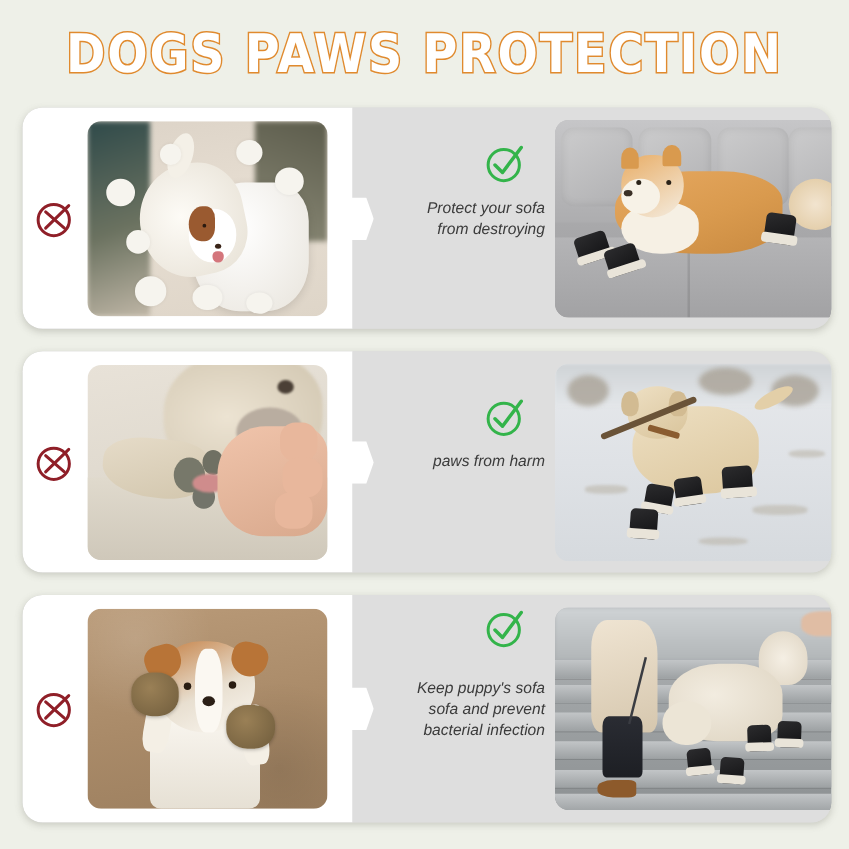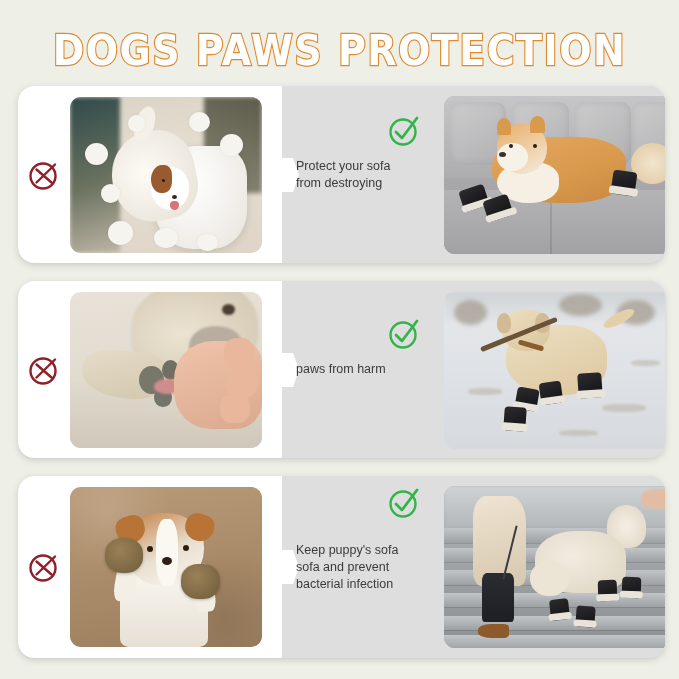--- a/index.html
+++ b/index.html
@@ -5,21 +5,21 @@
   html,body{margin:0;padding:0;}
   body{
     width:679px;height:679px;
     background:#eef0e8;
     font-family:"Liberation Sans","DejaVu Sans",sans-serif;
     overflow:hidden;position:relative;
   }
 
   
   .title-wrap{
-    height:86px;display:flex;justify-content:center;margin-top:31px;
+    height:86px;display:flex;align-items:center;justify-content:center;
   }
   .title{
     font-size:38px;font-weight:bold;letter-spacing:1.5px;
     color:#ffffff;
     -webkit-text-stroke:2.2px #e08a2e;
     paint-order:stroke fill;
     text-transform:uppercase;
     font-family:"DejaVu Sans","Liberation Sans",sans-serif;
     white-space:nowrap;
     transform:scaleY(1.12);
@@ -60,22 +60,23 @@
   .right-block{
     flex:1;position:relative;display:flex;align-items:center;
     background:#dedede;
   }
   .arrow-notch{
     position:absolute;left:-1px;top:50%;transform:translateY(-50%);
     width:18px;height:34px;
   }
   .caption{
     width:154px;flex:0 0 154px;padding-left:14px;
-    text-align:left;position:relative;
+    text-align:right;position:relative;
     box-sizing:border-box;
+    font-style:italic;
   }
   .check-icon{
     position:absolute;top:-46px;right:14px;
   }
   #panel-3 .check-icon{top:-58px;}
   .caption-text{
     font-size:12.5px;line-height:17px;color:#3b3b3b;font-weight:normal;
   }
   .photo-r{
     width:240px;height:158px;border-radius:11px;overflow:hidden;

